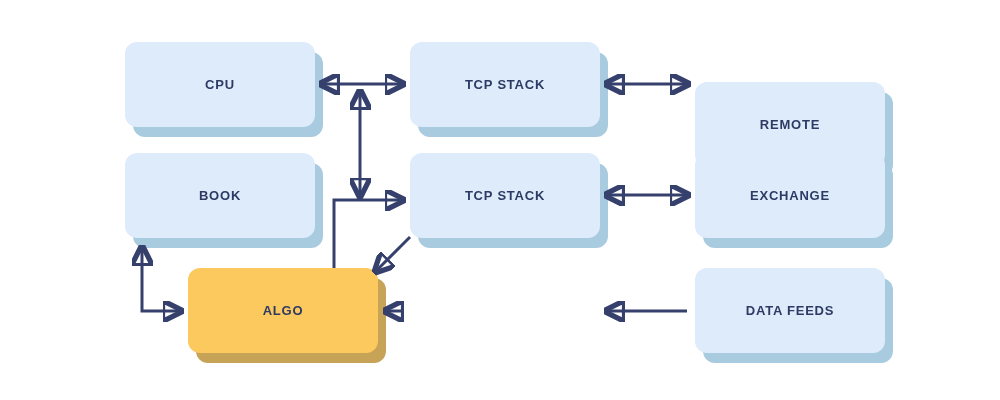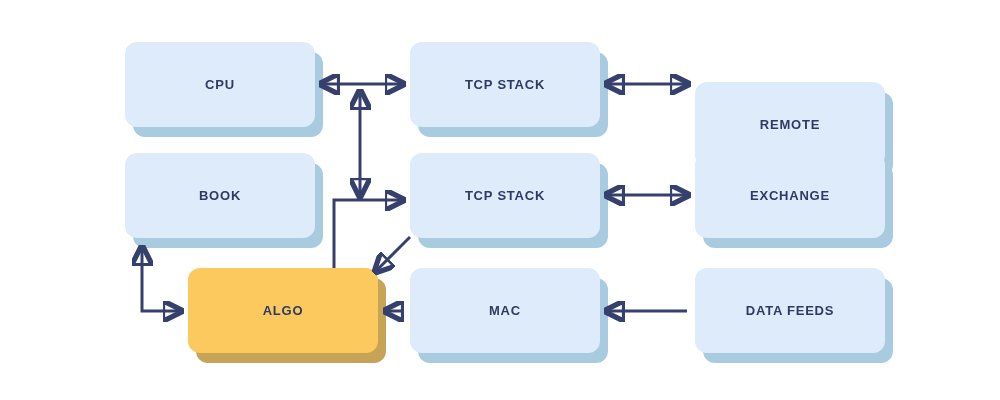--- a/index.html
+++ b/index.html
@@ -117,25 +117,20 @@
     <span class="node-face"></span>
     <span class="node-label">EXCHANGE</span>
   </div>
 
   <div class="node amber" style="left:188px; top:268px; width:190px; height:85px;">
     <span class="node-shadow"></span>
     <span class="node-face"></span>
     <span class="node-label">ALGO</span>
   </div>
 
-  <div class="node blue" style="left:410px; top:268px; width:190px; height:85px;">
-    <span class="node-shadow"></span>
-    <span class="node-face"></span>
-    <span class="node-label">MAC</span>
-  </div>
 
   <div class="node blue" style="left:695px; top:268px; width:190px; height:85px;justify-content:center;">
     <span class="node-shadow"></span>
     <span class="node-face"></span>
     <span class="node-label">DATA FEEDS</span>
   </div>
 
   <svg class="edges" viewBox="0 0 1000 400">
     <defs>
       <marker id="arrow-end" viewBox="0 0 12 12" refX="10" refY="6" markerWidth="7" markerHeight="7" orient="auto-start-reverse">

